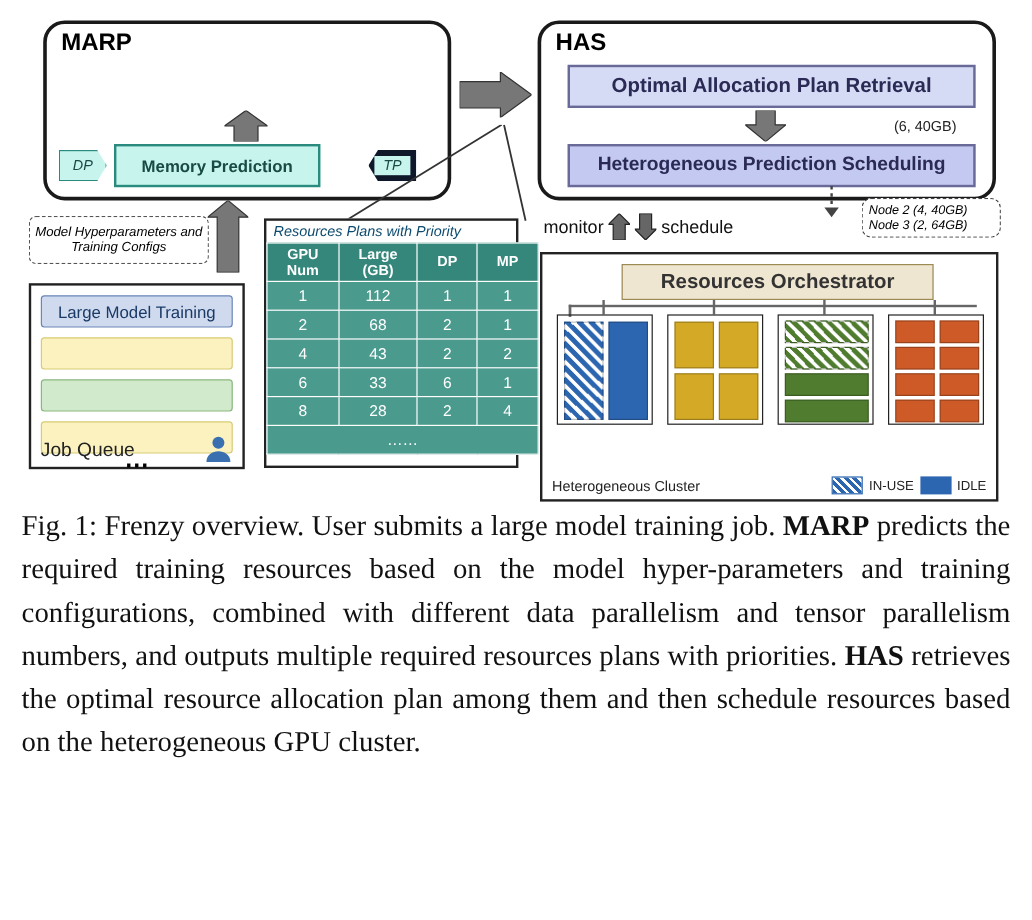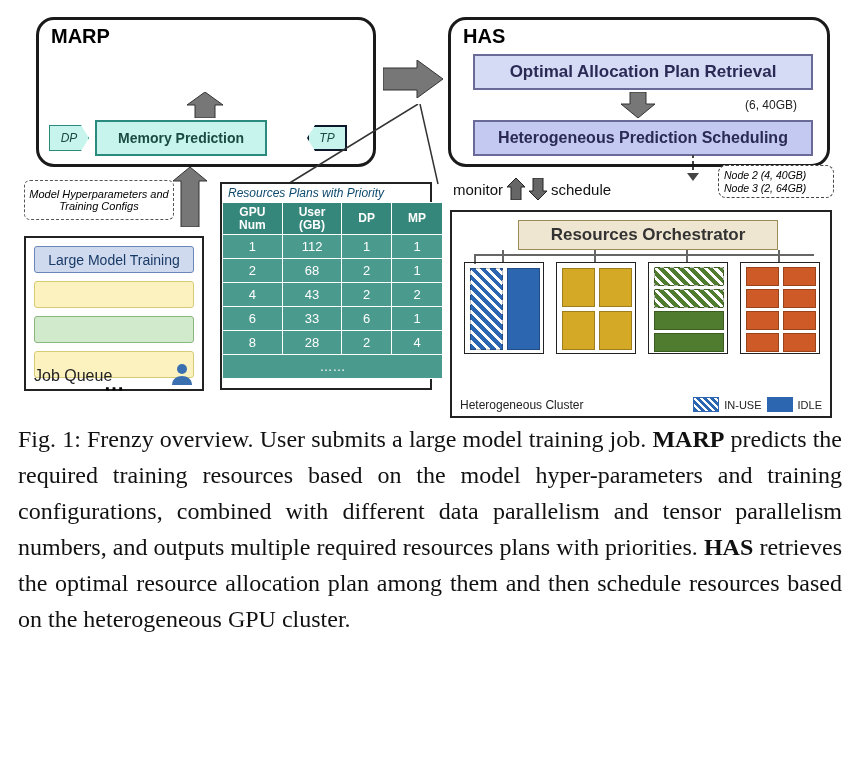--- a/index.html
+++ b/index.html
@@ -75,21 +75,21 @@
     display:flex;align-items:center;justify-content:center;
     font-size: 12px;
     font-style: italic;
     color: #1a4a44;
     clip-path: polygon(0 0, 80% 0, 100% 50%, 80% 100%, 0 100%);
   }
   .pentagon-r {
     position: absolute;
     width: 40px; height: 26px;
     background: #c7f5ee;
-    border: 2px solid #0f172a;
+    border: 5px solid #0f172a;
     display:flex;align-items:center;justify-content:center;
     font-size: 12px;
     font-style: italic;
     color: #1a4a44;
     clip-path: polygon(20% 0, 100% 0, 100% 100%, 20% 100%, 0 50%);
   }
   .dp-tag { left: 10px; top: 105px; }
   .tp-tag { left: 268px; top: 105px; }
 
   .marp-up-arrow {
@@ -436,21 +436,21 @@
         </svg>
     </span>
   </div>
 
   <div class="rtable-wrap">
     <div class="rtable-title">Resources Plans with Priority</div>
     <table class="rtable">
       <tbody>
           <tr>
         <th>GPU Num</th>
-        <th>User (GB)</th>
+        <th>Large (GB)</th>
         <th>DP</th>
         <th>MP</th>
       </tr>
       <tr>
         <td>1</td>
         <td>112</td>
         <td>1</td>
         <td>1</td>
       </tr>
       <tr>

